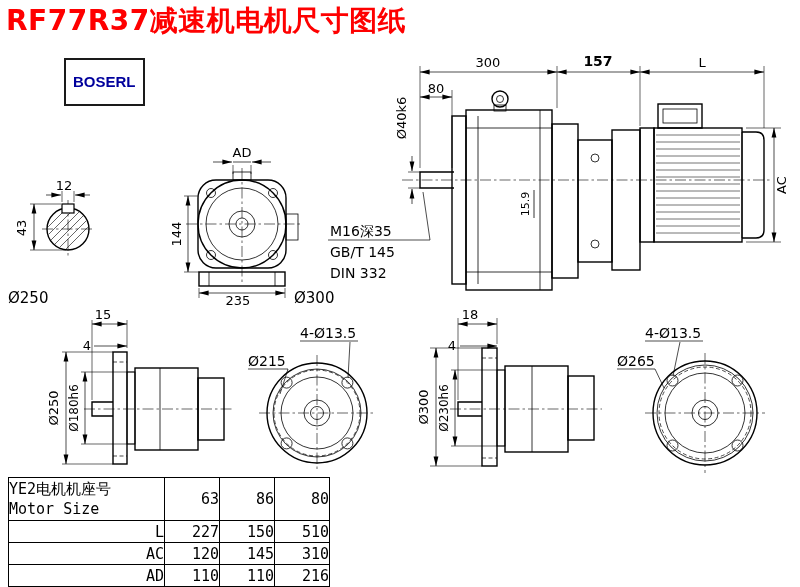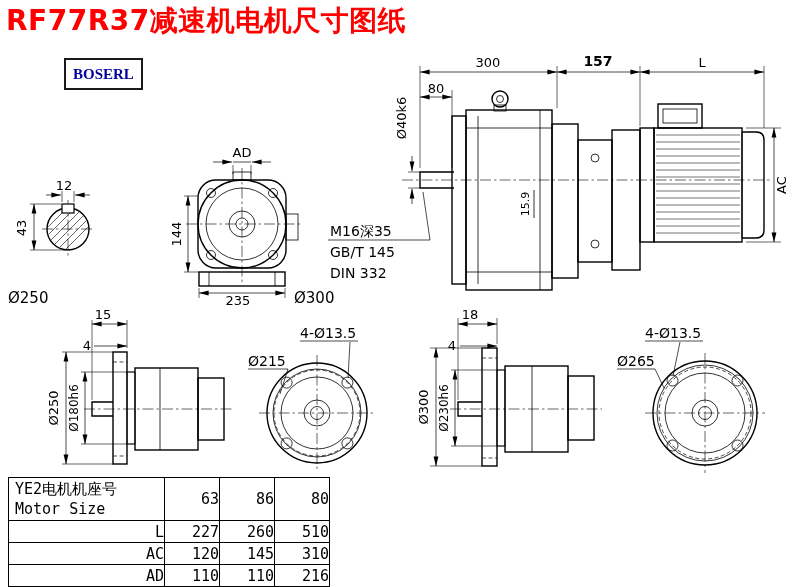--- a/index.html
+++ b/index.html
@@ -1,34 +1,34 @@
 <!DOCTYPE html>
 <html><head>
 <meta charset="utf-8">
 <style>
   html,body{margin:0;padding:0;background:#fff}
   .canvas{position:relative;width:800px;height:587px;background:#fff;overflow:hidden;font-family:"DejaVu Sans","Liberation Sans",sans-serif;color:#000}
   .title{position:absolute;left:6px;top:2px;font-size:28px;font-weight:bold;color:#fe0000;letter-spacing:.5px;white-space:nowrap}
-  .logo{position:absolute;left:64px;top:58px;border:2px solid #1a1a1a;padding:4px 7px;font-family:Liberation Serif, serif;font-weight:bold;font-size:15px;line-height:20px;color:#00009c;background:#fff}
+  .logo{position:absolute;left:64px;top:58px;border:2px solid #1a1a1a;padding:12px 7px;font-family:Liberation Sans, sans-serif;font-weight:bold;font-size:15px;line-height:20px;color:#00009c;background:#fff}
   svg.draw{position:absolute;left:0;top:0;display:block}
   svg text{font-family:"DejaVu Sans","Liberation Sans",sans-serif;font-size:13px;fill:#000}
   .s11{font-size:11px}.s12{font-size:12px}.s14{font-size:14px}.s15{font-size:15px}
   .b{font-weight:bold}
   .ol{fill:none;stroke:#000;stroke-width:1.4}
   .th{fill:none;stroke:#000;stroke-width:.8}
   .fin{stroke:#000;stroke-width:.55}
   .ext{stroke:#000;stroke-width:.6}
   .dim{stroke:#000;stroke-width:.7;fill:none}
   .cl{stroke:#000;stroke-width:.6;stroke-dasharray:11 3 2.5 3;fill:none}
   .dash{stroke:#000;stroke-width:.7;stroke-dasharray:4 2.5;fill:none}
   .hat{stroke:#000;stroke-width:.6}
   .olf{fill:#fff;stroke:#000;stroke-width:1.2}
   table.spec{position:absolute;left:8px;top:477px;border-collapse:collapse;font-family:"DejaVu Sans Mono","Liberation Mono",monospace;font-size:15px;table-layout:fixed;background:#fff}
   table.spec td{border:1.4px solid #000;text-align:right;padding:0;height:21px;overflow:hidden}
-  table.spec td.hd{height:42px;text-align:left;padding-left:6px;line-height:20px}
+  table.spec td.hd{height:42px;text-align:left;line-height:20px}
   table.spec col.c1{width:156px}
   table.spec col.cn{width:55px}
 </style>
 </head>
 <body>
 
 <div class="canvas">
   <div class="title">RF77R37减速机电机尺寸图纸</div>
   <div class="logo">BOSERL</div>
 
@@ -305,21 +305,21 @@
           <div>YE2电机机座号</div>
           <div>Motor Size</div>
         </td>
         <td>63</td>
         <td>86</td>
         <td>80</td>
       </tr>
       <tr>
         <td>L</td>
         <td>227</td>
-        <td>260</td>
+        <td>150</td>
         <td>510</td>
       </tr>
       <tr>
         <td>AC</td>
         <td>120</td>
         <td>145</td>
         <td>310</td>
       </tr>
       <tr>
         <td>AD</td>

